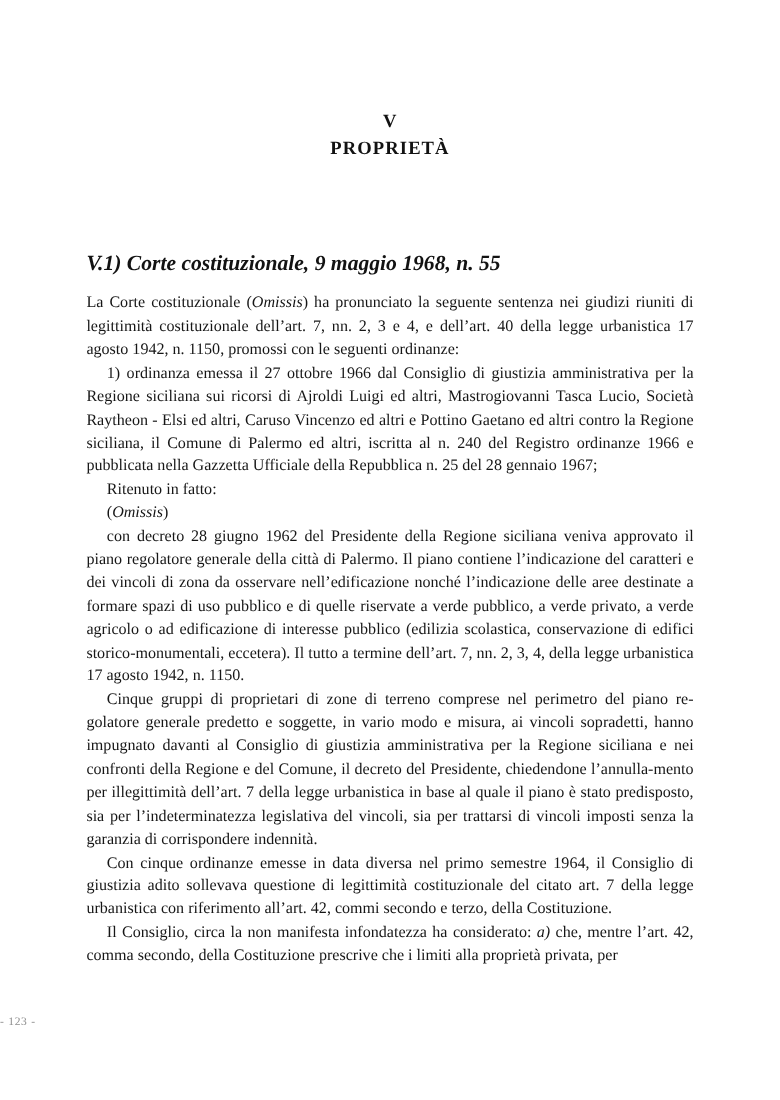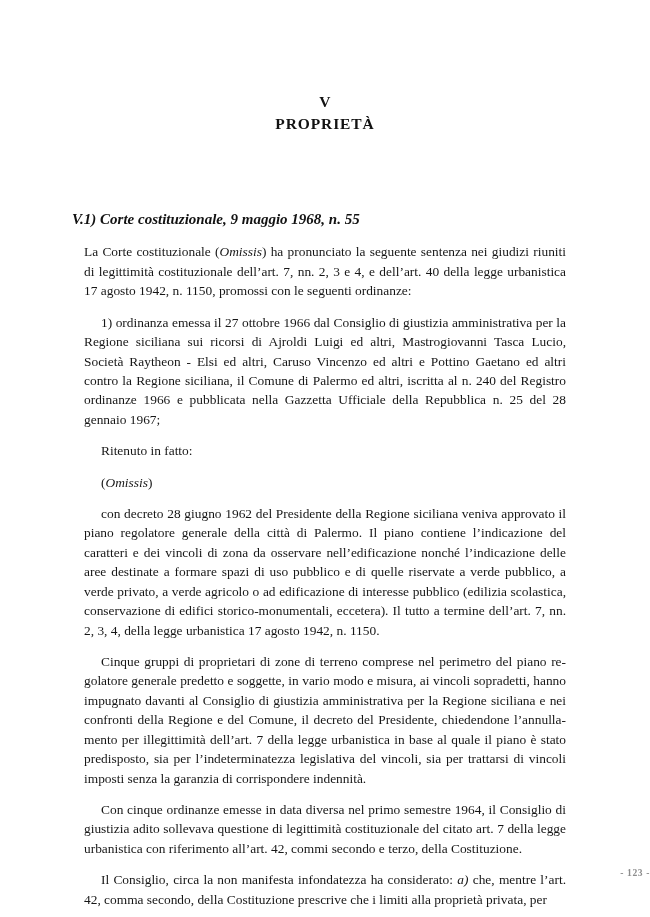--- a/index.html
+++ b/index.html
@@ -50,32 +50,32 @@
 
   
   .column {
     position: absolute;
     left: 72px;
     top: 210px;
     width: 506px;
   }
 
   .section-head {
-    font-size: 15px;
+    font-size: 18px;
     font-weight: bold;
     font-style: italic;
     line-height: 19.4px;
     margin: 0 0 13px 0;
     color: #121212;
   }
 
   p.para {
     font-size: 13.4px;
     line-height: 19.42px;
-    margin: 12px;
+    margin: 0;
     text-align: justify;
     text-justify: inter-word;
     color: #161616;
     hyphens: manual;
     -webkit-hyphens: manual;
   }
   
   p.para.flush {
     text-indent: 0;
   }
@@ -86,26 +86,25 @@
 
   i, .it {
     font-style: italic;
   }
 
   
   .folio {
     position: absolute;
     left: 0;
     right: 0;
-    top: 867px;
-    text-align: right;
+    top: 846px;
+    text-align: left;
     font-size: 9.6px;
     letter-spacing: 0.6px;
     color: #8d8d8d;
-    font-weight: bold;
   }
 </style>
 </head>
 <body>
 
 <div class="page">
 
   <div class="chapter-head">
     <div class="chapter-numeral">V</div>
     <div class="chapter-title">PROPRIETÀ</div>

